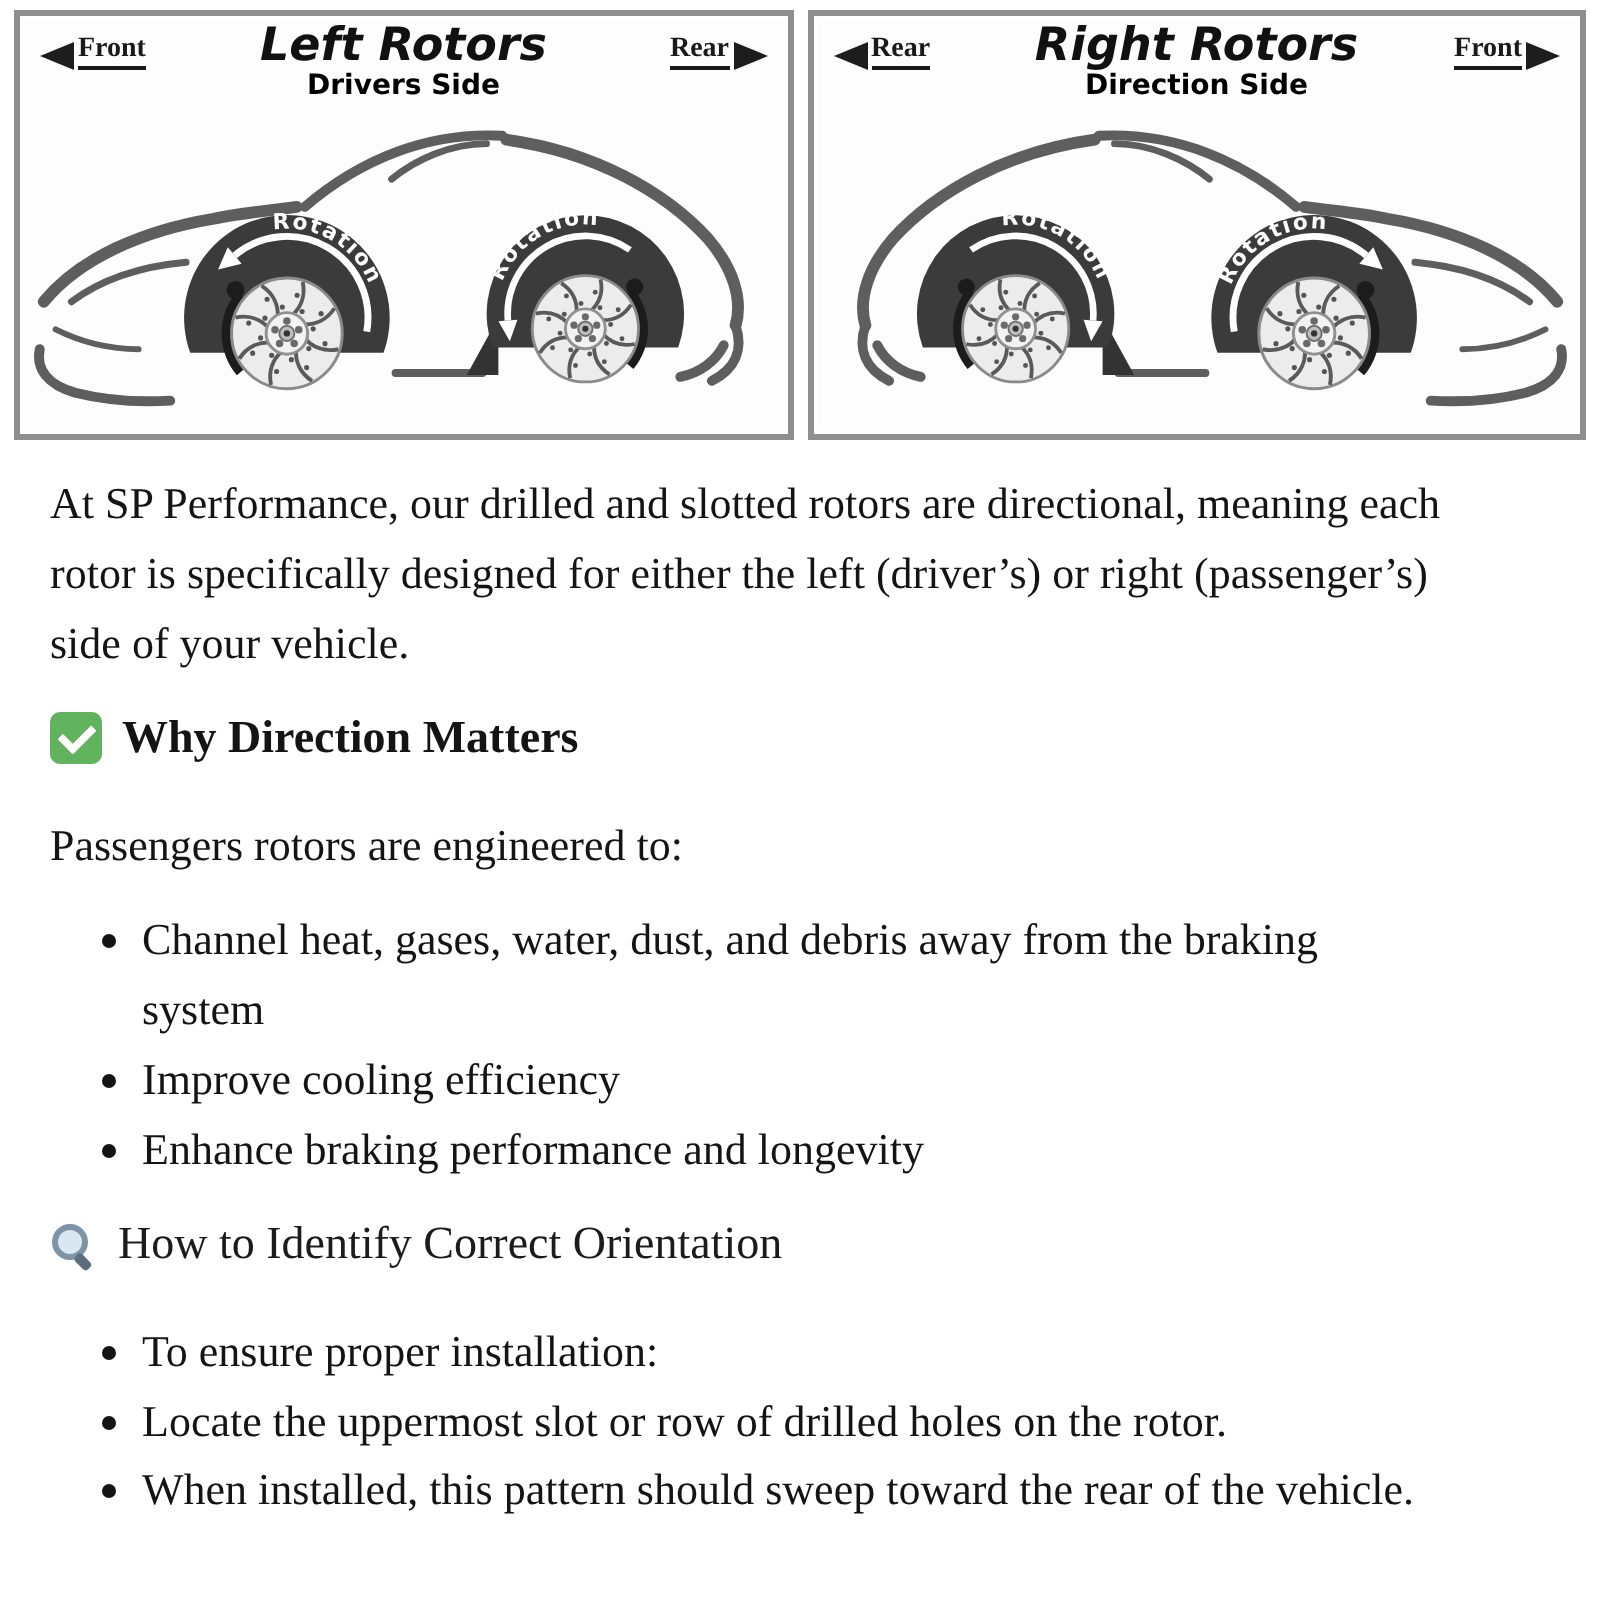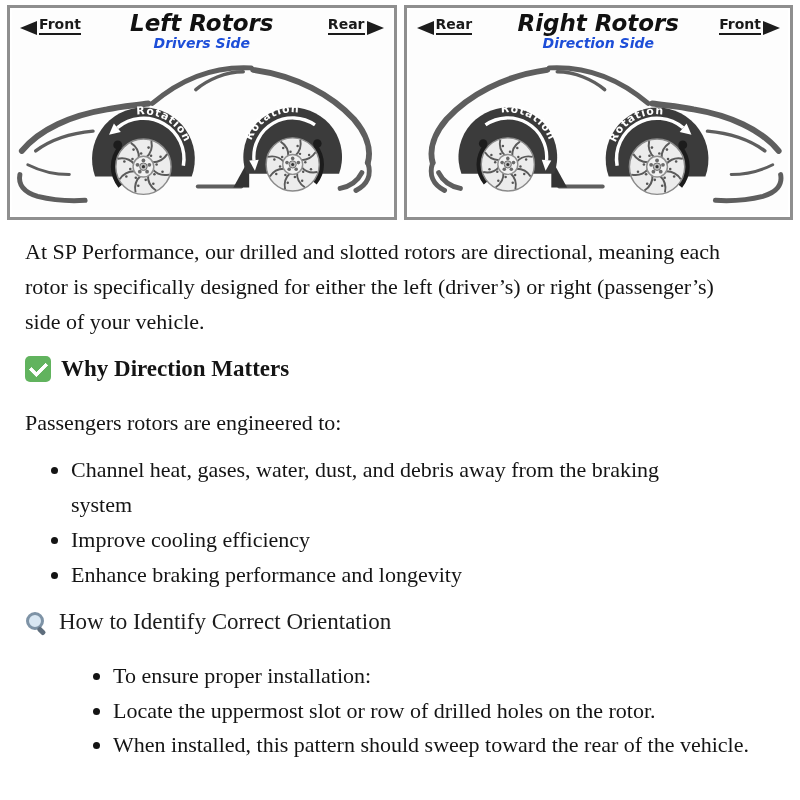--- a/index.html
+++ b/index.html
@@ -11,51 +11,51 @@
   .figure{display:flex;gap:7px;padding:5px 7px 0 7px;margin-bottom:15px;}
   .panel{
     flex:1 1 0;border:3px solid #8f8f8f;background:#fdfdfd;
     box-shadow:inset 0 0 0 2px #ffffff;position:relative;height:209px;overflow:hidden;
   }
   .panel-header{
     position:relative;height:48px;
     font-family:"DejaVu Sans","Liberation Sans",sans-serif;
   }
   .dir{
-    position:absolute;top:9px;display:flex;align-items:center;gap:2px;
+    position:absolute;top:9px;display:flex;align-items:center;gap:2px;font-family:Liberation Serif, serif;
   }
   .dir.left-edge{left:10px;}
   .dir.right-edge{right:10px;}
   .dir-word{
     font-size:14px;font-weight:bold;color:#1a1a1a;
     border-bottom:2px solid #1a1a1a;padding-bottom:0;line-height:1.1;
   }
   .tri{width:0;height:0;display:inline-block;}
   .tri-left{border-top:7px solid transparent;border-bottom:7px solid transparent;border-right:17px solid #1d1d1d;margin-top:4px;}
   .tri-right{border-top:7px solid transparent;border-bottom:7px solid transparent;border-left:17px solid #1d1d1d;margin-top:4px;}
   .title-block{position:absolute;left:50%;top:3px;transform:translateX(-50%);text-align:center;white-space:nowrap;}
   .panel-title{font-size:23px;font-weight:bold;color:#111;line-height:1.05;letter-spacing:0;font-style:italic;}
-  .panel-subtitle{font-size:14px;font-weight:bold;font-style:italic;color:#1d4ed8;margin-top:0;}
+  .panel-subtitle{font-size:14px;font-weight:bold;color:#000000;margin-top:0;}
   .car-svg{display:block;width:100%;height:auto;}
   .rot-text{
     font-family:"DejaVu Sans","Liberation Sans",sans-serif;
     font-size:11px;font-weight:bold;fill:#ffffff;letter-spacing:1px;
   }
   
   .content{padding:0 20px 0 25px;font-size:22px;line-height:1.59;}
   .intro{margin:0 0 14px 0;max-width:700px;}
   .sec-head{
     display:flex;align-items:center;gap:10px;
     font-size:23px;font-weight:bold;margin:0 0 22px 0;line-height:1.3;
   }
   .sec-head.normal{font-weight:normal;color:#1c1c1c;}
   .lead{margin:0 0 12px 0;}
   ul{margin:0 0 14px 0;padding-left:46px;}
   li{max-width:620px;}
-  ul.wide li{max-width:680px;margin-left:42px;}
+  ul.wide li{max-width:680px;}
   
   .check-emoji{position:relative;width:26px;height:26px;background:#61b35e;border-radius:5px;flex:0 0 auto;}
   .check-emoji::after{
     content:"";position:absolute;left:5px;top:6px;width:13px;height:7px;
     border-left:4px solid #fff;border-bottom:4px solid #fff;transform:rotate(-45deg);border-radius:1px;
   }
   
   .lens-emoji{position:relative;width:24px;height:24px;flex:0 0 auto;}
   .lens-emoji::before{
     content:"";position:absolute;left:1px;top:2px;width:12px;height:12px;

